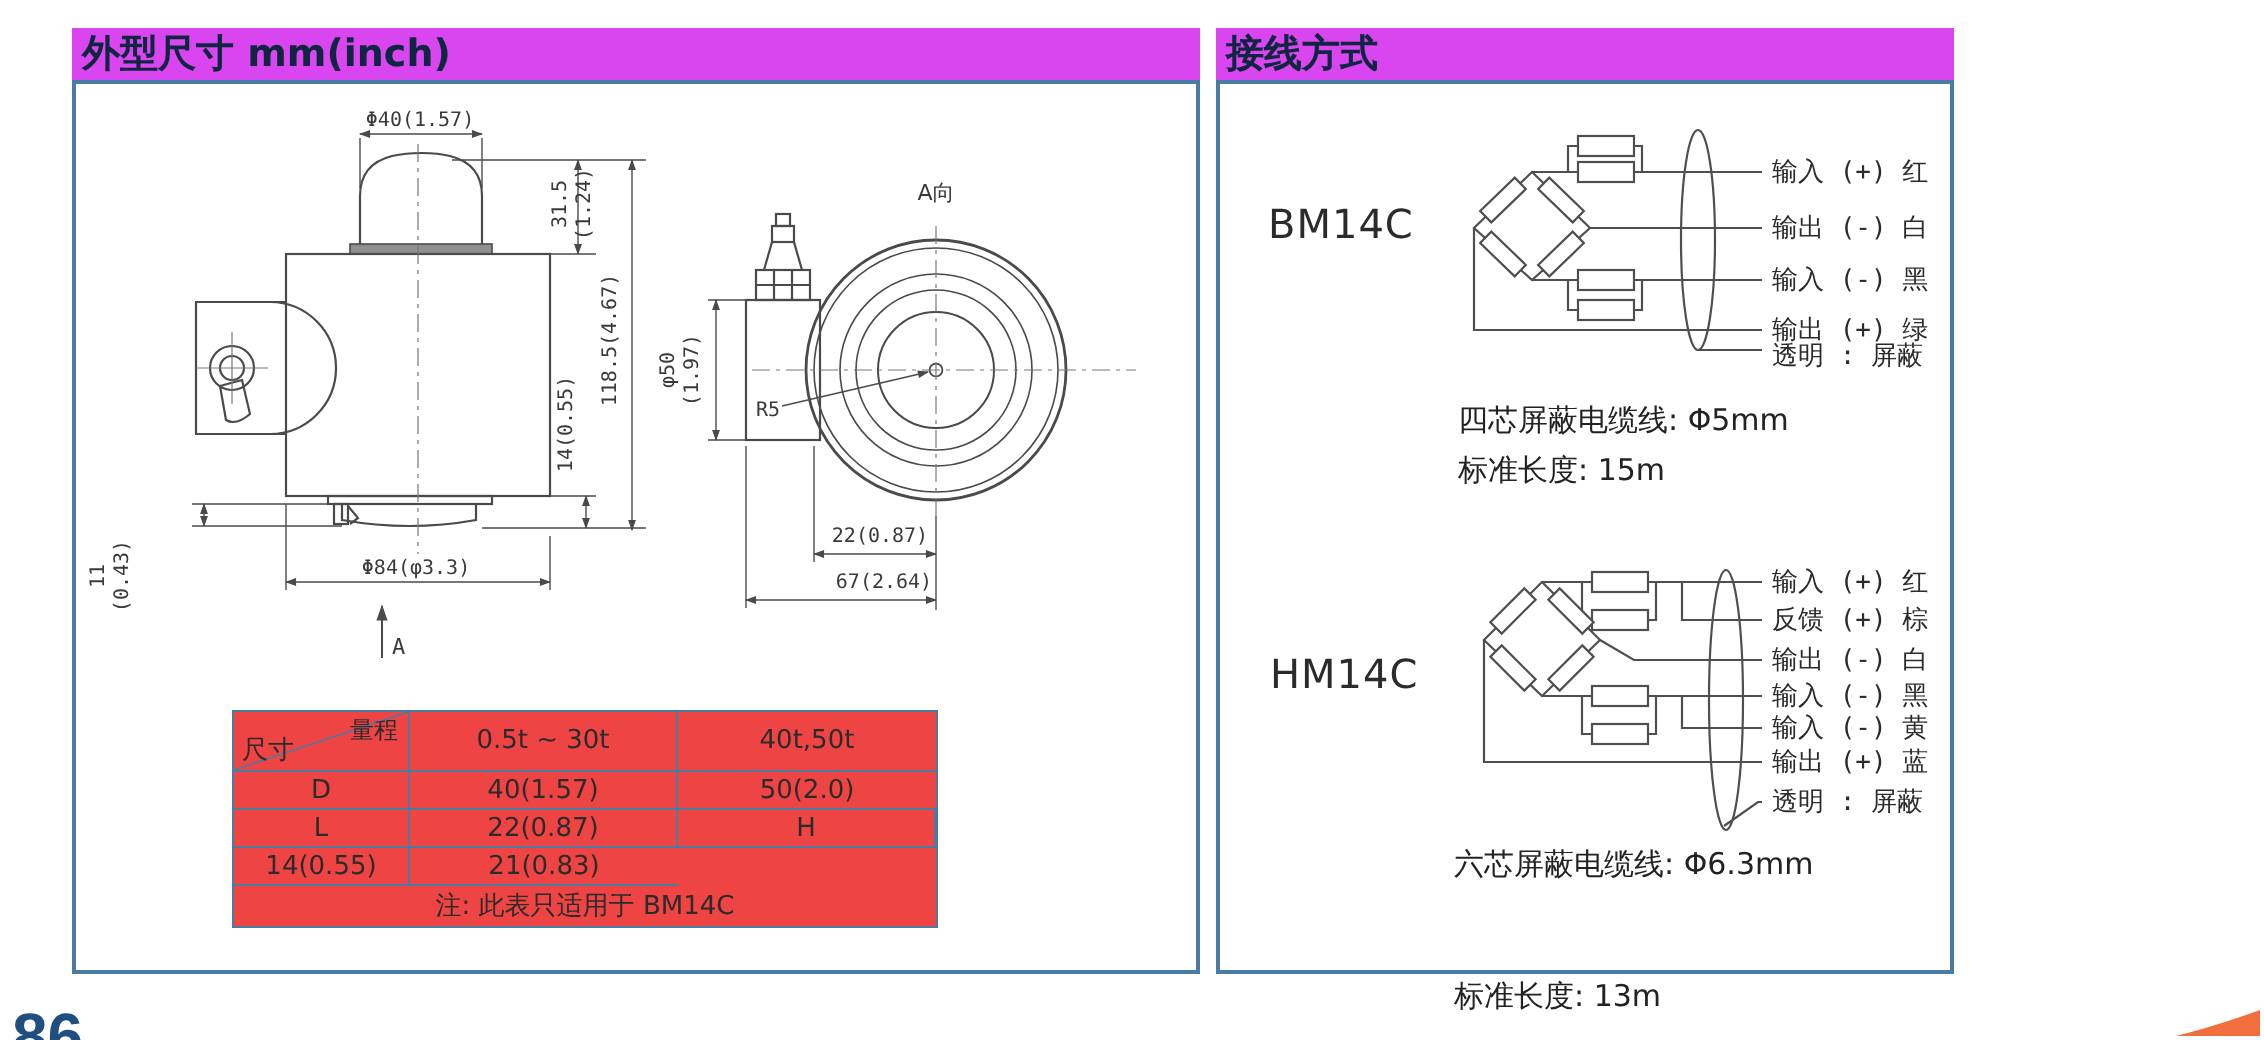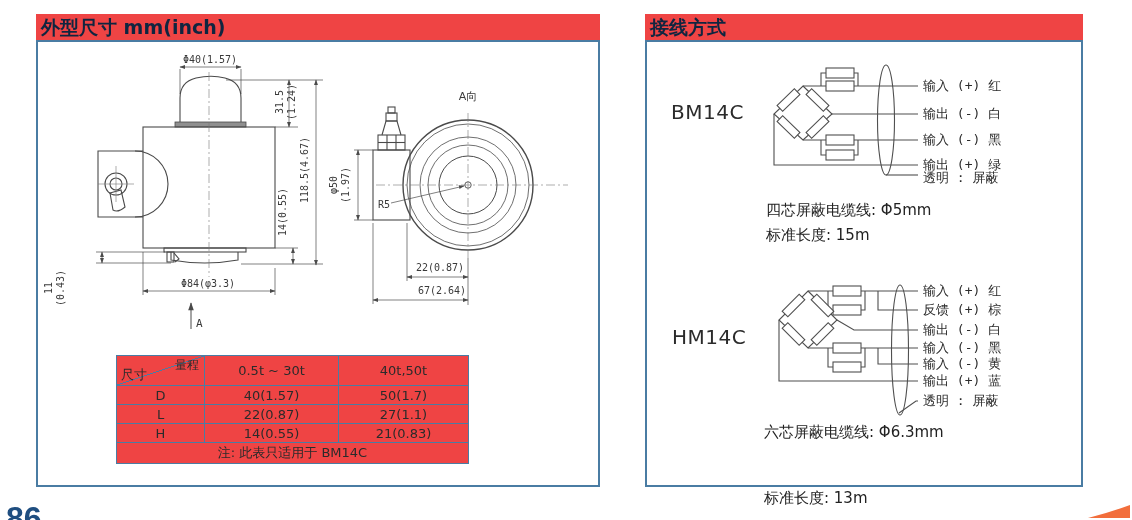--- a/index.html
+++ b/index.html
@@ -1,21 +1,21 @@
 <!DOCTYPE html>
 <html><head>
 <meta charset="utf-8">
 <style>
   html,body{margin:0;padding:0;background:#fff;}
   #stage{position:relative;width:1132px;height:520px;background:#ffffff;overflow:hidden;
          font-family:"DejaVu Sans","Liberation Sans",sans-serif;}
   .panel{position:absolute;top:14px;}
   .panel-left{left:36px;width:564px;}
-  .panel-right{left:645px;width:438px;}
-  .panel-header{height:26px;background:#ef4444;color:#0F2540;font-weight:bold;
+  .panel-right{left:608px;width:369px;}
+  .panel-header{height:26px;background:#d946ef;color:#0F2540;font-weight:bold;
                 font-size:19px;line-height:26px;padding-left:5px;box-sizing:border-box;}
   .panel-body{position:relative;height:443px;border:2px solid #4A7CA3;background:#fff;box-sizing:content-box;}
   svg{display:block;}
   svg text{font-family:"DejaVu Sans Mono","Liberation Mono",monospace;fill:#3a3a3a;}
   svg text.cjk{font-family:"DejaVu Sans","Liberation Sans",sans-serif;}
   .drawing-svg{position:absolute;left:-2px;top:-2px;}
   
   .dim-table{position:absolute;left:78px;top:313px;width:351px;border:1px solid #4A7CA3;
              display:grid;grid-template-columns:88px 134px 129px;grid-template-rows:30px 19px 19px 19px 20px;
              background:#ef4444;}
@@ -149,25 +149,24 @@
       <div class="dim-table">
         <div class="cell corner-cell">
           <span class="corner-top">量程</span>
           <span class="corner-bottom">尺寸</span>
         </div>
         <div class="cell">0.5t ~ 30t</div>
         <div class="cell last-col">40t,50t</div>
 
         <div class="cell">D</div>
         <div class="cell">40(1.57)</div>
-        <div class="cell last-col">50(1.7)</div>
+        <div class="cell last-col">50(2.0)</div>
 
         <div class="cell">L</div>
         <div class="cell">22(0.87)</div>
-        <div class="cell last-col">27(1.1)</div>
 
         <div class="cell">H</div>
         <div class="cell">14(0.55)</div>
         <div class="cell last-col">21(0.83)</div>
 
         <div class="cell note-cell last-col last-row">注: 此表只适用于 BM14C</div>
       </div>
     </div>
   </div>
 

